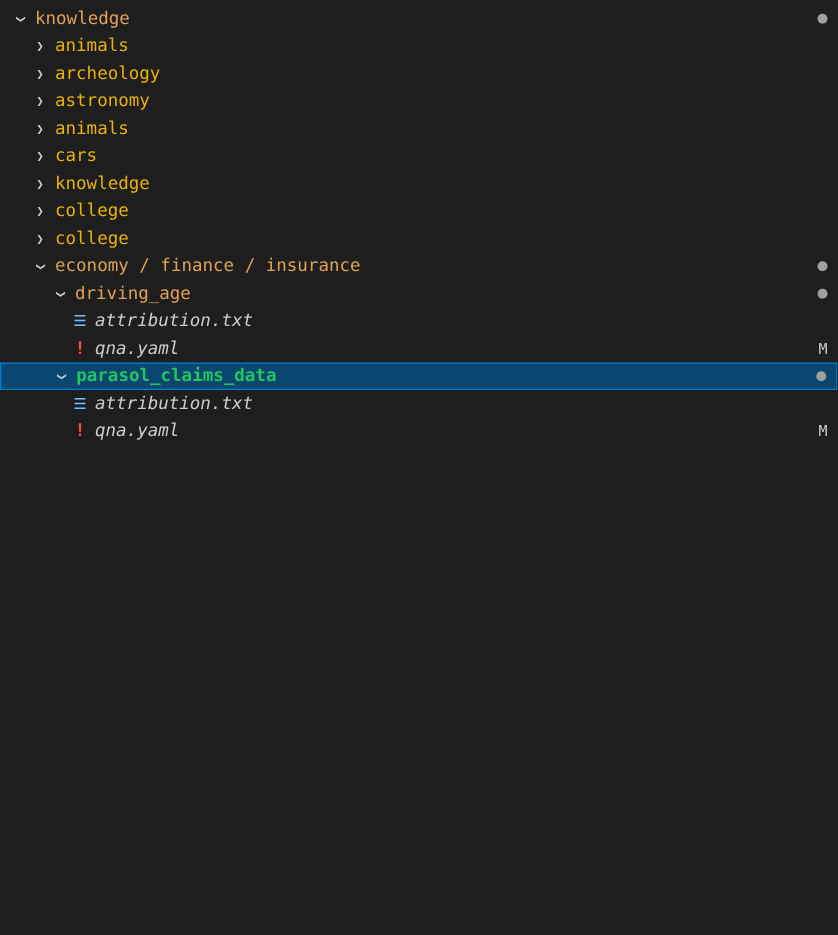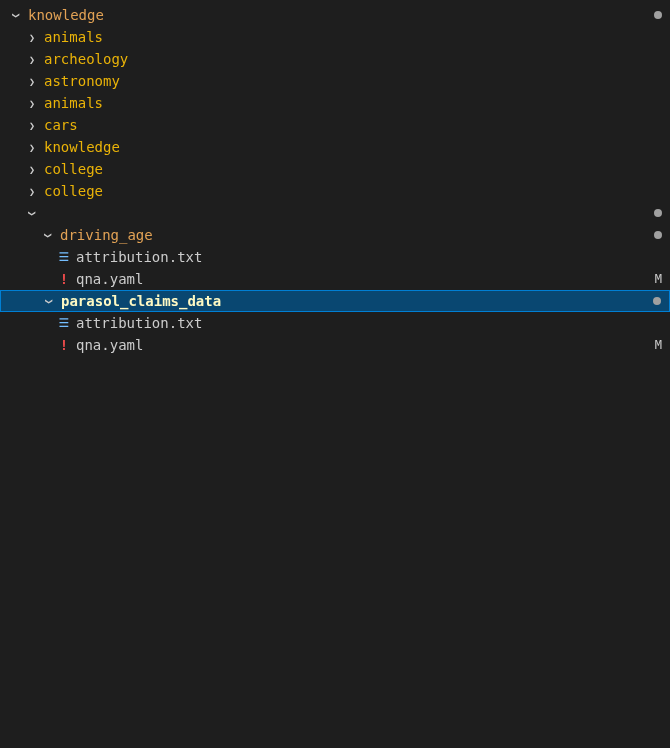--- a/index.html
+++ b/index.html
@@ -80,24 +80,25 @@
     .item-label.folder-orange {
       color: #e2a255;
     }
 
     .item-label.folder-white {
       color: #eab308;
     }
 
     .item-label.file-white {
       color: #cccccc;
+      font-style: italic;
     }
 
     .item-label.selected-bold {
-      color: #fef9c3;
+      color: #22c55e;
       font-weight: bold;
     }
 
     .dot-badge {
       width: 8px;
       height: 8px;
       border-radius: 50%;
       background-color: #a0a0a0;
       margin-left: auto;
       flex-shrink: 0;
@@ -179,20 +180,21 @@
       <span class="item-label folder-white">college</span>
     </div>
     <div class="tree-item">
       <span class="indent" style="width: 24px;"></span>
       <span class="chevron chevron-right"></span>
       <span class="item-label folder-white">college</span>
     </div>
     <div class="tree-item">
       <span class="indent" style="width: 24px;"></span>
       <span class="chevron chevron-down"></span>
+      <span class="item-label folder-orange">economy / finance / insurance</span>
       <span class="dot-badge"></span>
     </div>
     <div class="tree-item">
       <span class="indent" style="width: 40px;"></span>
       <span class="chevron chevron-down"></span>
       <span class="item-label folder-orange">driving_age</span>
       <span class="dot-badge"></span>
     </div>
     <div class="tree-item">
       <span class="indent" style="width: 56px;"></span>

